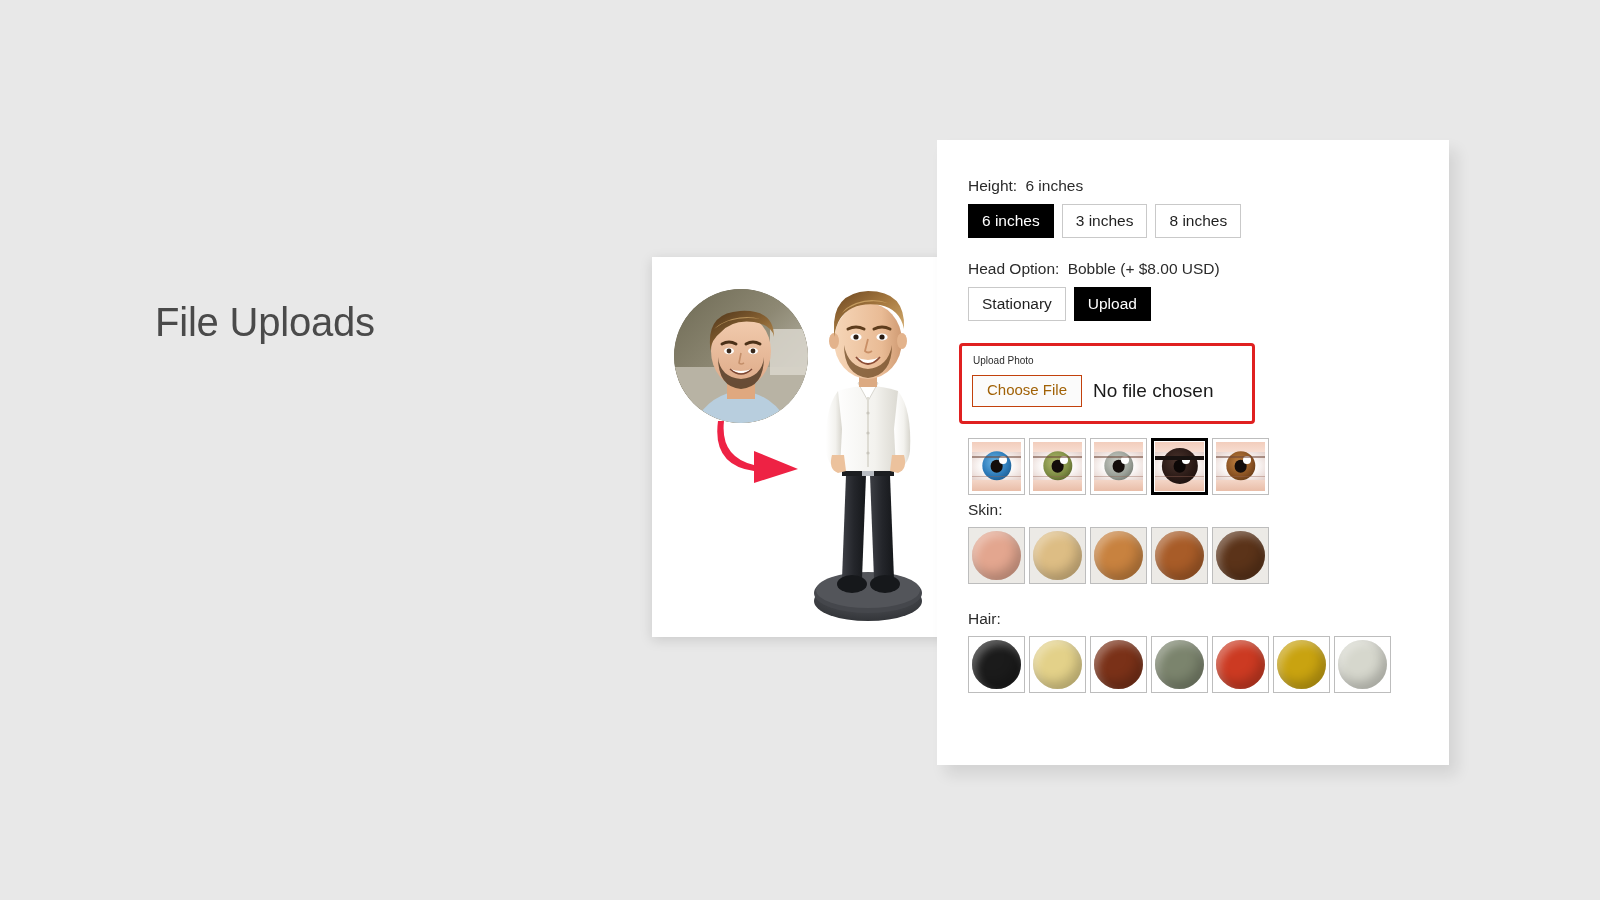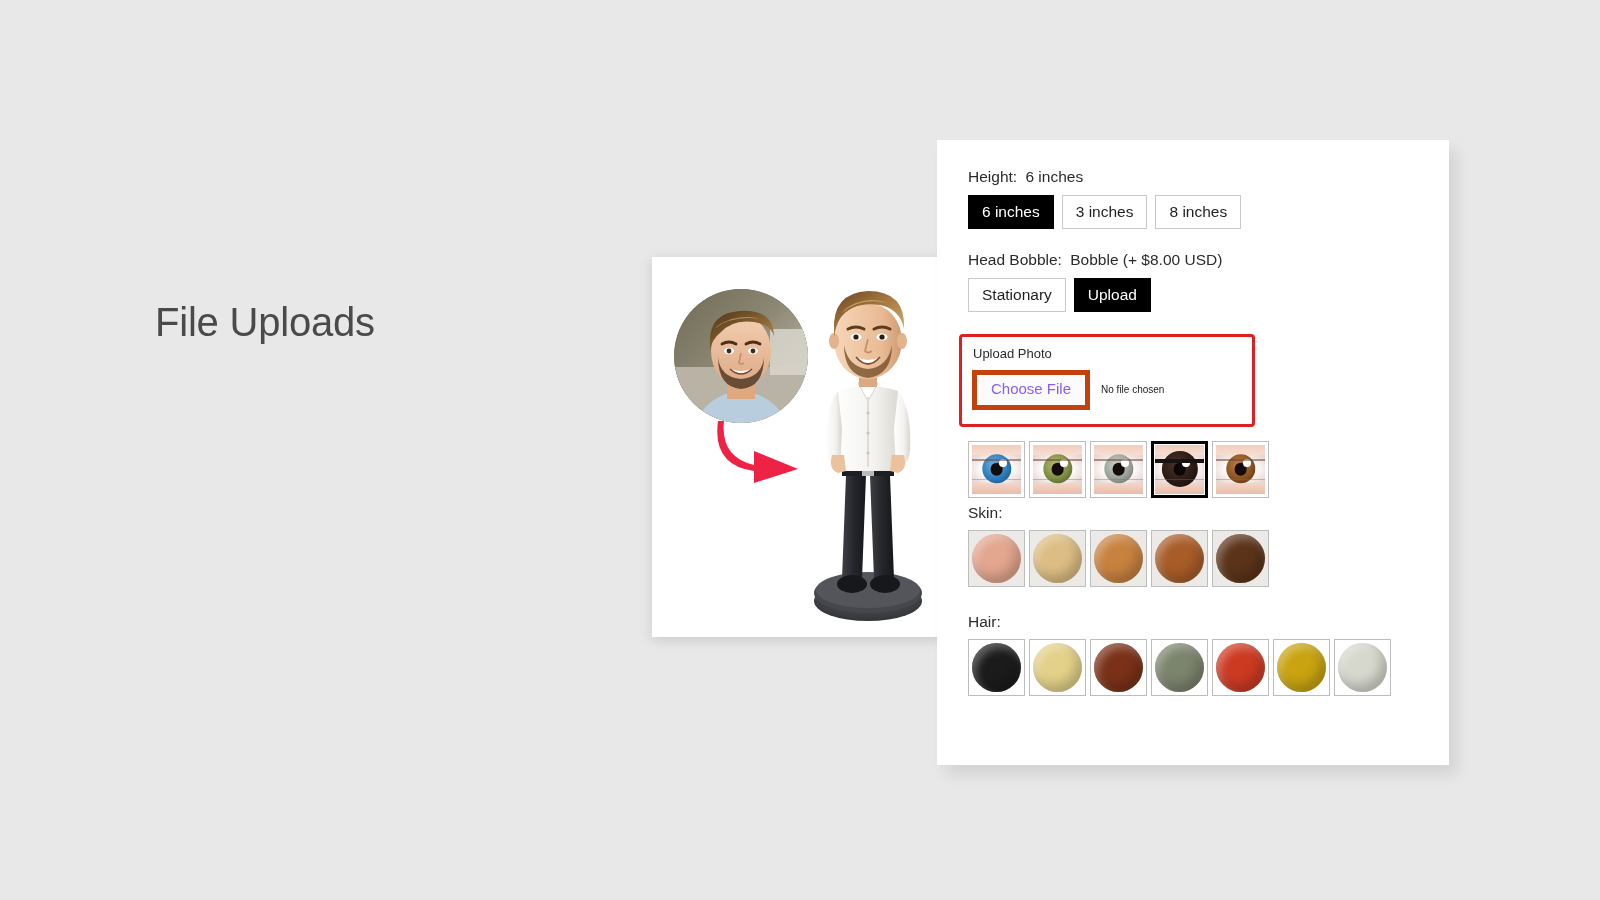--- a/index.html
+++ b/index.html
@@ -81,21 +81,21 @@
     left: 937px;
     top: 140px;
     width: 512px;
     height: 625px;
     background: #ffffff;
     box-shadow: 8px 10px 14px rgba(0,0,0,0.09);
   }
   .panel-inner {
     position: absolute;
     left: 31px;
-    top: 28px;
+    top: 37px;
     right: 10px;
   }
 
   .opt-label {
     font-size: 15.5px;
     color: #2b2b2b;
     margin: 0 0 9px 0;
     font-weight: 400;
     white-space: nowrap;
   }
@@ -122,37 +122,37 @@
   
   .upload-box {
     border: 3px solid #e02020;
     border-radius: 4px;
     padding: 9px 12px 14px 10px;
     margin: 6px 0 14px -9px;
     width: 268px;
     box-sizing: content-box;
   }
   .upload-title {
-    font-size: 13px;
+    font-size: 10px;
     color: #2b2b2b;
     margin: 0 0 9px 1px;
   }
   .file-row { display: flex; align-items: center; }
   .choose-file-btn {
-    border: 5px solid #c2410c;
+    border: 1px solid #c2410c;
     background: #fbfbfb;
-    color: #8b5cf6;
+    color: #a16207;
     font-family: "Liberation Sans", sans-serif;
     font-size: 15px;
     padding: 6px 14px 7px 14px;
     cursor: pointer;
     line-height: 1.1;
   }
   .file-status {
-    font-size: 10px;
+    font-size: 19px;
     color: #1a1a1a;
     margin-left: 11px;
     white-space: nowrap;
   }
 
   
   .sw-section { margin-top: 6px; }
   .sw-section .opt-label { margin-bottom: 8px; }
   .sw-row { display: flex; gap: 4px; }
 
@@ -393,21 +393,21 @@
       </p>
       <div class="btn-row">
         <button class="opt-btn selected">6 inches</button>
         <button class="opt-btn">3 inches</button>
         <button class="opt-btn">8 inches</button>
       </div>
     </div>
 
     <div>
       <p class="opt-label">
-        <span>Head Bobble:</span>
+        <span>Head Option:</span>
         <span class="val">Bobble  (+ $8.00 USD)</span>
       </p>
       <div class="btn-row">
         <button class="opt-btn">Stationary</button>
         <button class="opt-btn selected">Upload</button>
       </div>
     </div>
 
     <div class="upload-box">
       <p class="upload-title">Upload Photo</p>

